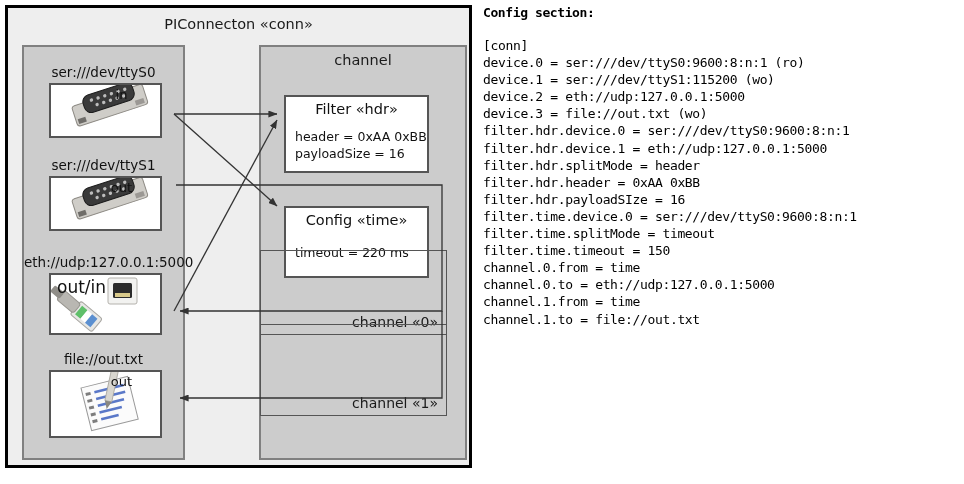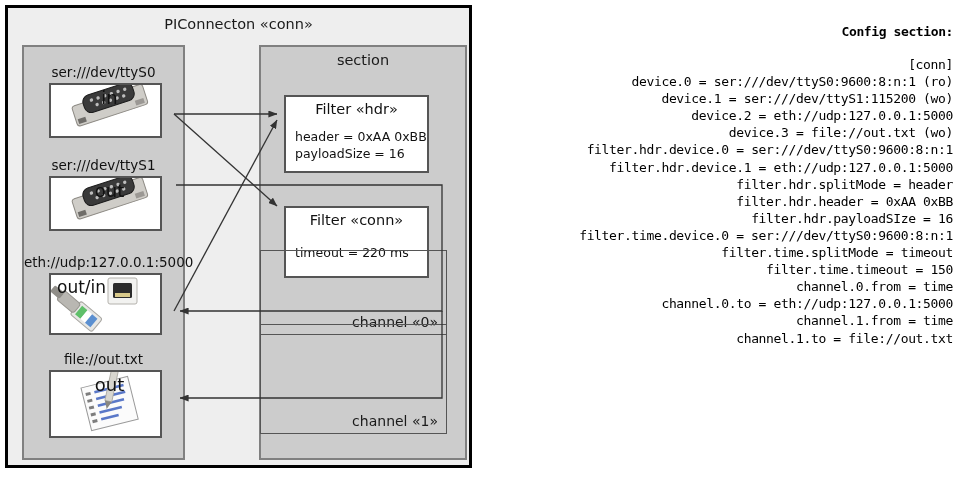--- a/index.html
+++ b/index.html
@@ -66,24 +66,24 @@
   .devbox {
     position: absolute;
     box-sizing: border-box;
     background: #ffffff;
     border: 2px solid #555555;
     overflow: hidden;
   }
   .devbox .dirlabel {
     position: absolute;
     top: 2px;
-    left: 4px;
+    left: 16px;
     width: 100%;
     text-align: center;
-    font-size: 18px;
+    font-size: 13px;
     color: #111111;
     z-index: 3;
   }
   .devbox.eth .dirlabel {
     text-align: left;
     left: 6px;
     width: auto;
     font-size: 17px;
   }
 
@@ -134,40 +134,38 @@
     top: 0;
     width: 467px;
     height: 463px;
     pointer-events: none;
   }
 
   
   #config {
     position: absolute;
     left: 483px;
-    top: 24px;
+    top: 5px;
     width: 470px;
-    text-align: right;
   }
   #config-heading {
     font-family: "DejaVu Sans Mono", monospace;
     font-size: 13px;
     font-weight: bold;
     color: #000000;
     letter-spacing: -0.4px;
     margin-bottom: 17px;
   }
   #config-lines {
     font-family: "DejaVu Sans Mono", monospace;
     font-size: 13px;
     line-height: 17.1px;
     color: #000000;
     white-space: pre;
     letter-spacing: -0.35px;
-    margin-left: 37px;
   }
   .cfgline { display: block; }
 </style>
 </head>
 <body>
 
 <div id="diagram">
 
   <div id="diagram-title">PIConnecton «conn»</div>
 
@@ -267,38 +265,38 @@
             <rect x="28" y="-6" width="7" height="34" fill="#d8d6cf" stroke="#a6a49d" stroke-width="0.8"></rect>
             <polygon points="28,28 35,28 31.5,36" fill="#8a8882"></polygon>
             <rect x="28" y="-9" width="7" height="4" fill="#6f6d68"></rect>
           </g>
         </g>
       </svg>
     </div>
   </div>
 
   <div class="panel" id="filters-panel">
-    <div class="panel-title">section</div>
+    <div class="panel-title">channel</div>
 
     <div class="filterbox" style="left:23px;top:36px;width:145px;height:78px;">
       <span class="ftitle">Filter «hdr»</span>
       <span class="fattr" style="top:32px;">header = 0xAA 0xBB</span>
       <span class="fattr" style="top:49px;">payloadSize = 16</span>
     </div>
 
     <div class="filterbox" style="left:23px;top:147px;width:145px;height:72px;">
-      <span class="ftitle">Filter «conn»</span>
+      <span class="ftitle">Config «time»</span>
       <span class="fattr" style="top:37px;">timeout = 220 ms</span>
     </div>
 
     <div class="chanbox" style="left:-1px;top:203px;width:187px;height:85px;text-align:right;">
       <span class="chanlabel">channel «0»</span>
     </div>
 
-    <div class="chanbox" style="left:-1px;top:277px;width:187px;height:110px;">
+    <div class="chanbox" style="left:-1px;top:277px;width:187px;height:92px;">
       <span class="chanlabel">channel «1»</span>
     </div>
   </div>
 
   <svg class="overlay" viewBox="0 0 467 463">
     <defs>
       <marker id="arrowhead" markerWidth="9" markerHeight="7" refX="8.6" refY="3.5" orient="auto" markerUnits="userSpaceOnUse">
         <polygon points="0,0 9,3.5 0,7" fill="#333333"></polygon>
       </marker>
     </defs>

